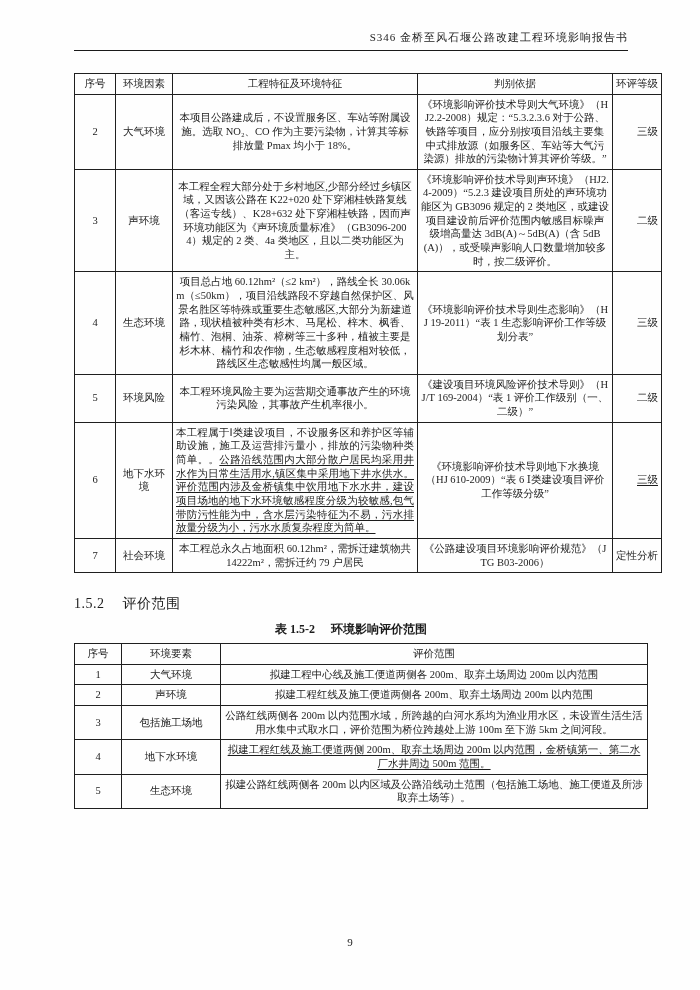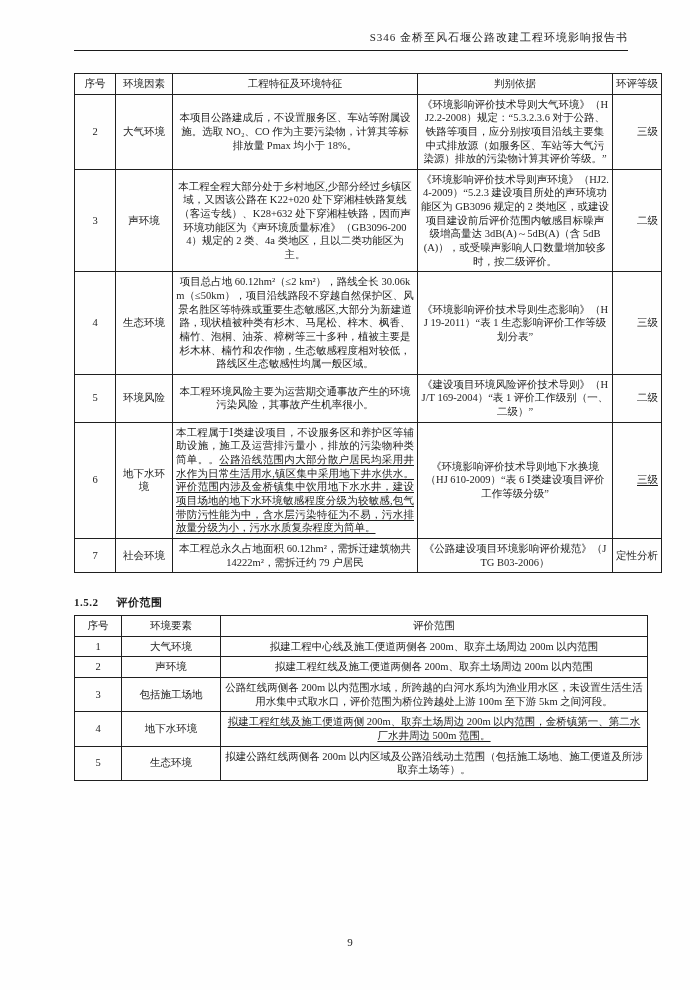--- a/index.html
+++ b/index.html
@@ -39,32 +39,32 @@
     line-height:1.3;
     font-weight:normal;
     text-align:center;
     vertical-align:middle;
     padding:3px 3px;
     word-break:break-all;
     overflow-wrap:anywhere;
   }
   .t1 .c-no{width:34px;}
   .t1 .c-factor{width:50px;}
-  .t1 .c-feature{width:238px;}
+  .t1 .c-feature{width:238px;font-family:Liberation Serif, serif;}
   .t1 .c-basis{width:188px;}
   .t1 .c-grade{width:42px;text-align:right;}
   .t2 .c2-no{width:40px;}
   .t2 .c2-factor{width:92px;}
   .t2 .c2-scope{width:420px;}
   .justify{text-align:justify;text-align-last:left;}
   .u{text-decoration:underline;text-underline-offset:2px;}
   .section-heading{
     margin-top:22px;
-    font-size:11px;
-    font-weight:bold;
+    font-size:14px;
+    font-weight:normal;
     letter-spacing:.5px;
   }
   .section-heading .sec-no{margin-right:18px;}
   .body-para{
     margin:13px 0 0 0;
     font-size:13px;
     line-height:25px;
     text-indent:2em;
     text-align:justify;
     letter-spacing:.8px;
@@ -149,20 +149,23 @@
         <td class="c-grade">定性分析</td>
       </tr>
     </tbody>
   </table>
 
   <div class="section-heading">
     <span class="sec-no">1.5.2</span><span>评价范围</span>
   </div>
 
 
+  <div class="table-caption">
+    <span class="cap-no">表 1.5-2</span><span>环境影响评价范围</span>
+  </div>
 
   <table class="t2">
     <thead>
       <tr>
         <th class="c2-no">序号</th>
         <th class="c2-factor">环境要素</th>
         <th class="c2-scope">评价范围</th>
       </tr>
     </thead>
     <tbody>

